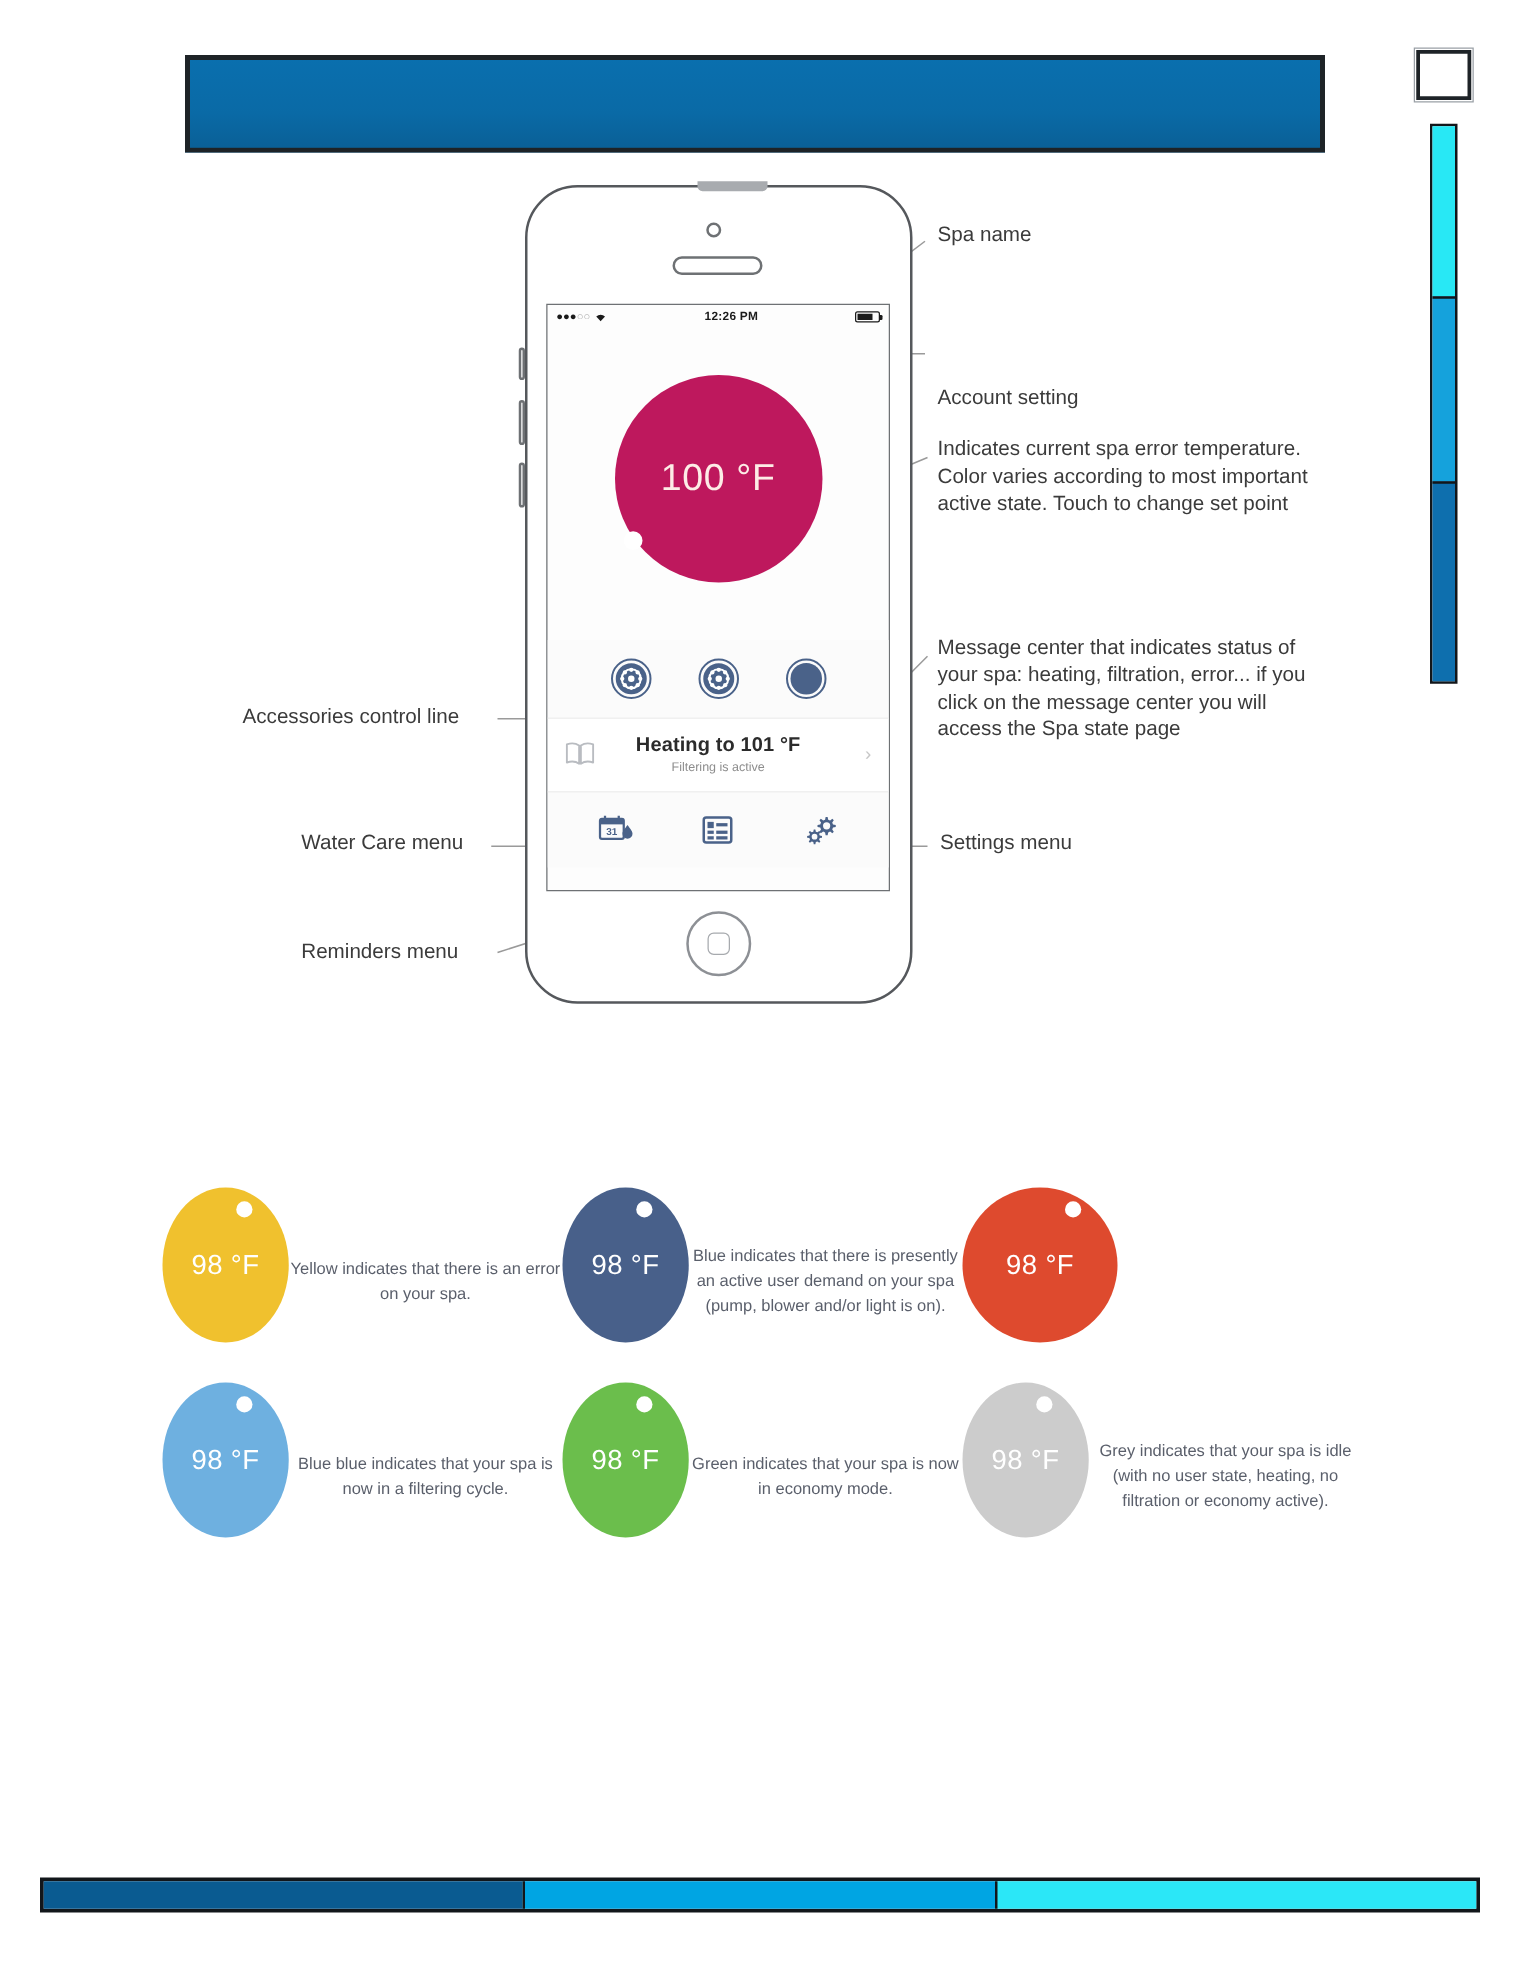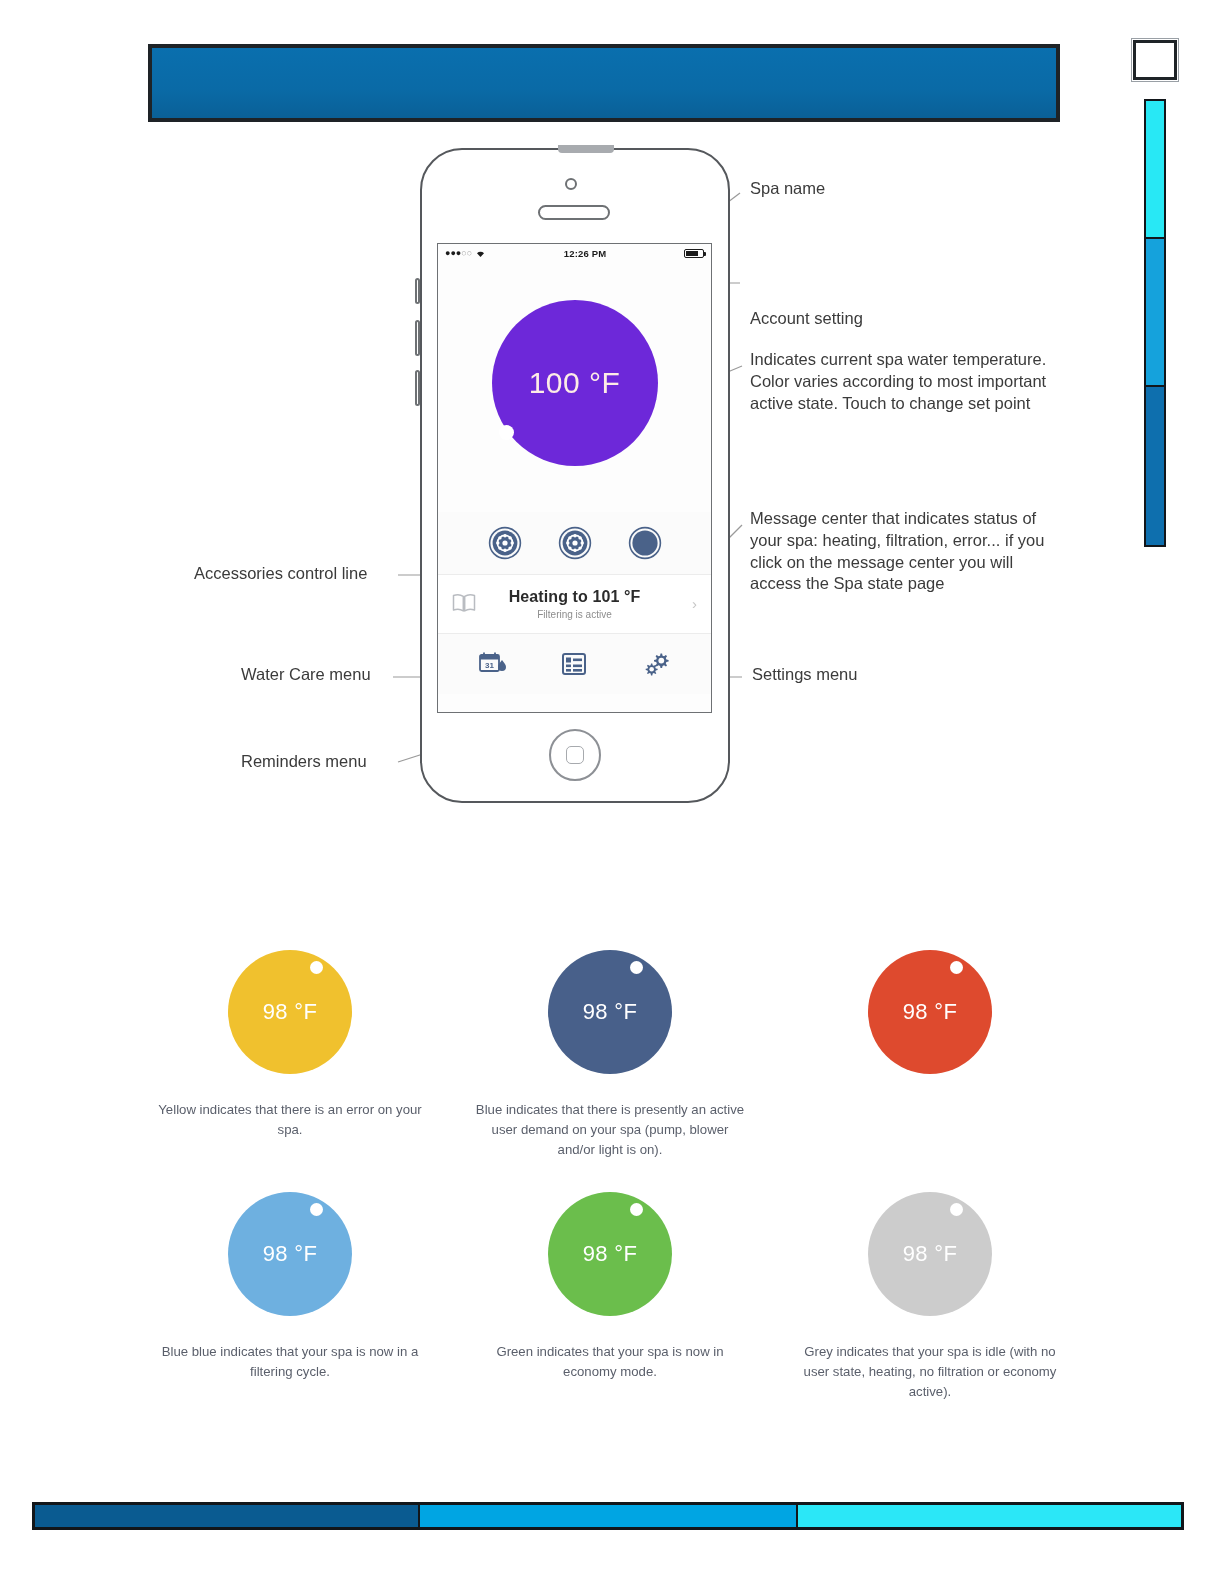--- a/index.html
+++ b/index.html
@@ -112,21 +112,21 @@
     justify-content:center;border-bottom:1px solid #e6e6e6;
   }
   .nav-title{font-size:14px;font-weight:bold;color:#1b1b1b;letter-spacing:.1px;}
   .account-ico{position:absolute;right:16px;top:7px;width:16px;height:16px;}
 
   .temp-area{
     height:250px;position:relative;display:flex;align-items:center;justify-content:center;
   }
   .temp-circle{
     width:166px;height:166px;border-radius:50%;
-    background:#6d28d9;position:relative;
+    background:#be185d;position:relative;
     display:flex;align-items:center;justify-content:center;
     margin-top:-8px;
   }
   .temp-circle .val{
     color:#fdece6;font-size:30px;font-weight:300;letter-spacing:.5px;
   }
   .temp-circle .knob{
     position:absolute;width:15px;height:15px;border-radius:50%;background:#fff;
     left:7px;bottom:26px;
   }
@@ -167,21 +167,21 @@
   .callout{
     position:absolute;font-size:16.5px;line-height:1.32;color:#3b3b3b;
   }
   svg.lines{position:absolute;left:0;top:0;width:1224px;height:1584px;pointer-events:none;}
 
   
   .legend{
     position:absolute;left:130px;top:950px;width:960px;
   }
   .lrow{display:flex;}
-  .lcell{width:320px;display:flex;flex-direction:column;align-items:center;}
+  .lcell{width:320px;display:flex;flex-direction:row;align-items:center;}
   .circ{
     width:124px;height:124px;border-radius:50%;position:relative;
     display:flex;align-items:center;justify-content:center;
   }
   .circ .ctxt{color:#ffffff;font-size:22px;font-weight:400;letter-spacing:.3px;}
   .circ .cknob{
     position:absolute;width:13px;height:13px;border-radius:50%;background:#fff;
     top:11px;right:29px;
   }
   .lcap{
@@ -364,21 +364,21 @@
           </svg>
         </span>
       </div>
     </div>
 
     <div class="home-btn"></div>
   </div>
 
   <div class="callout" style="left:750px;top:178px;">Spa name</div>
   <div class="callout" style="left:750px;top:268px;margin-top:40px;">Account setting</div>
-  <div class="callout" style="left:750px;top:349px;width:300px;">Indicates current spa water temperature. Color varies according to most important active state. Touch to change set point</div>
+  <div class="callout" style="left:750px;top:349px;width:300px;">Indicates current spa error temperature. Color varies according to most important active state. Touch to change set point</div>
   <div class="callout" style="left:750px;top:508px;width:300px;">Message center that indicates status of your spa: heating, filtration, error... if you click on the message center you will access the Spa state page</div>
   <div class="callout" style="left:194px;top:563px;">Accessories control line</div>
   <div class="callout" style="left:241px;top:664px;">Water Care menu</div>
   <div class="callout" style="left:241px;top:751px;">Reminders menu</div>
   <div class="callout" style="left:752px;top:664px;">Settings menu</div>
 
   <div class="legend">
     <div class="lrow">
       <div class="lcell">
         <div class="circ" style="background:#F0C12E">

